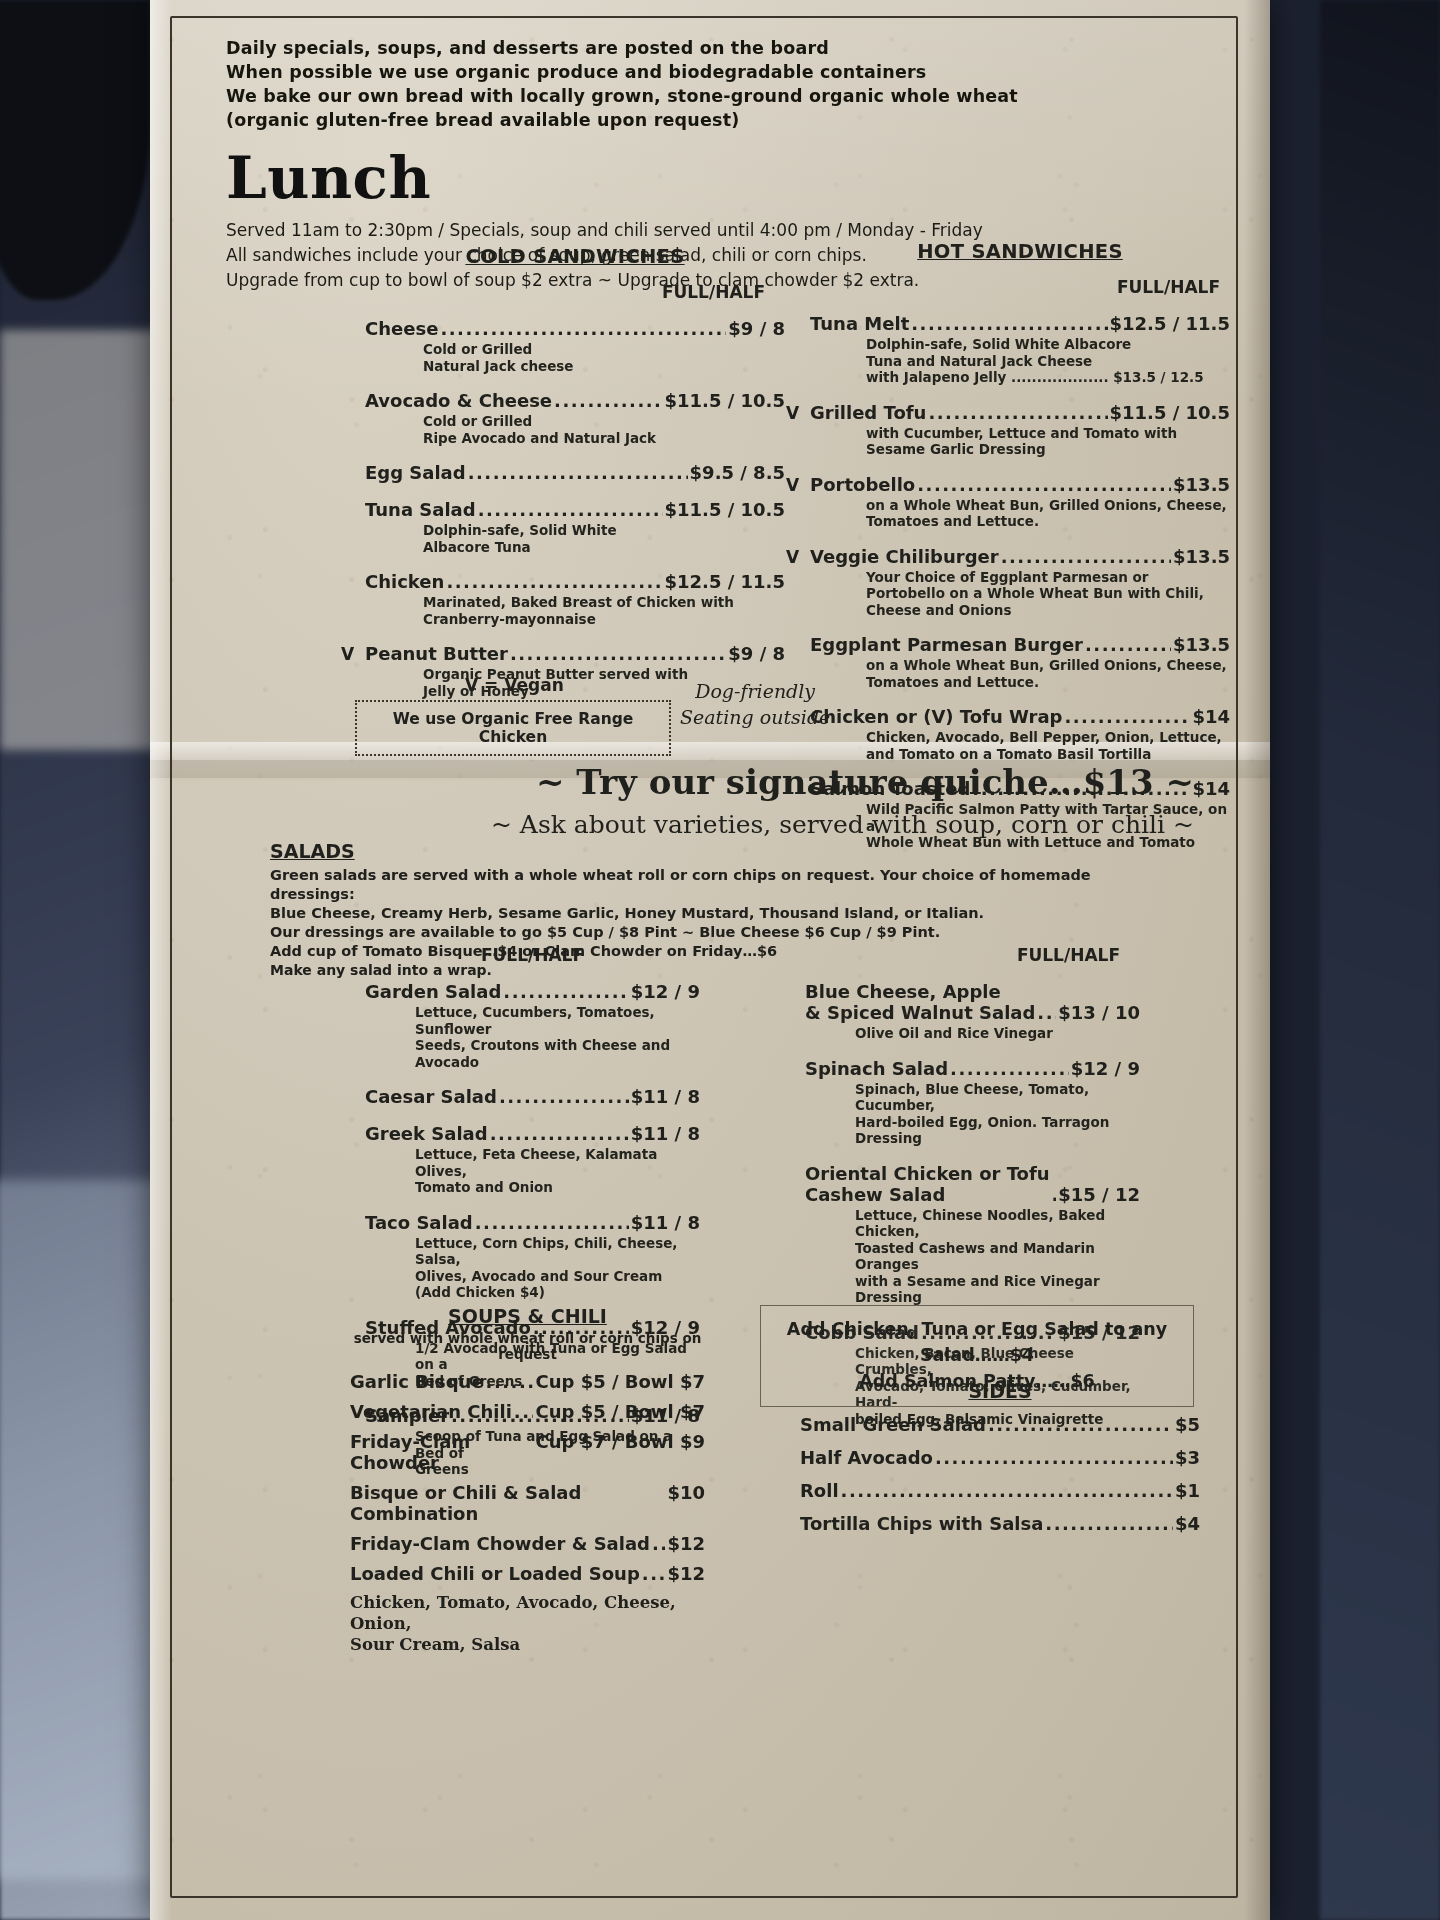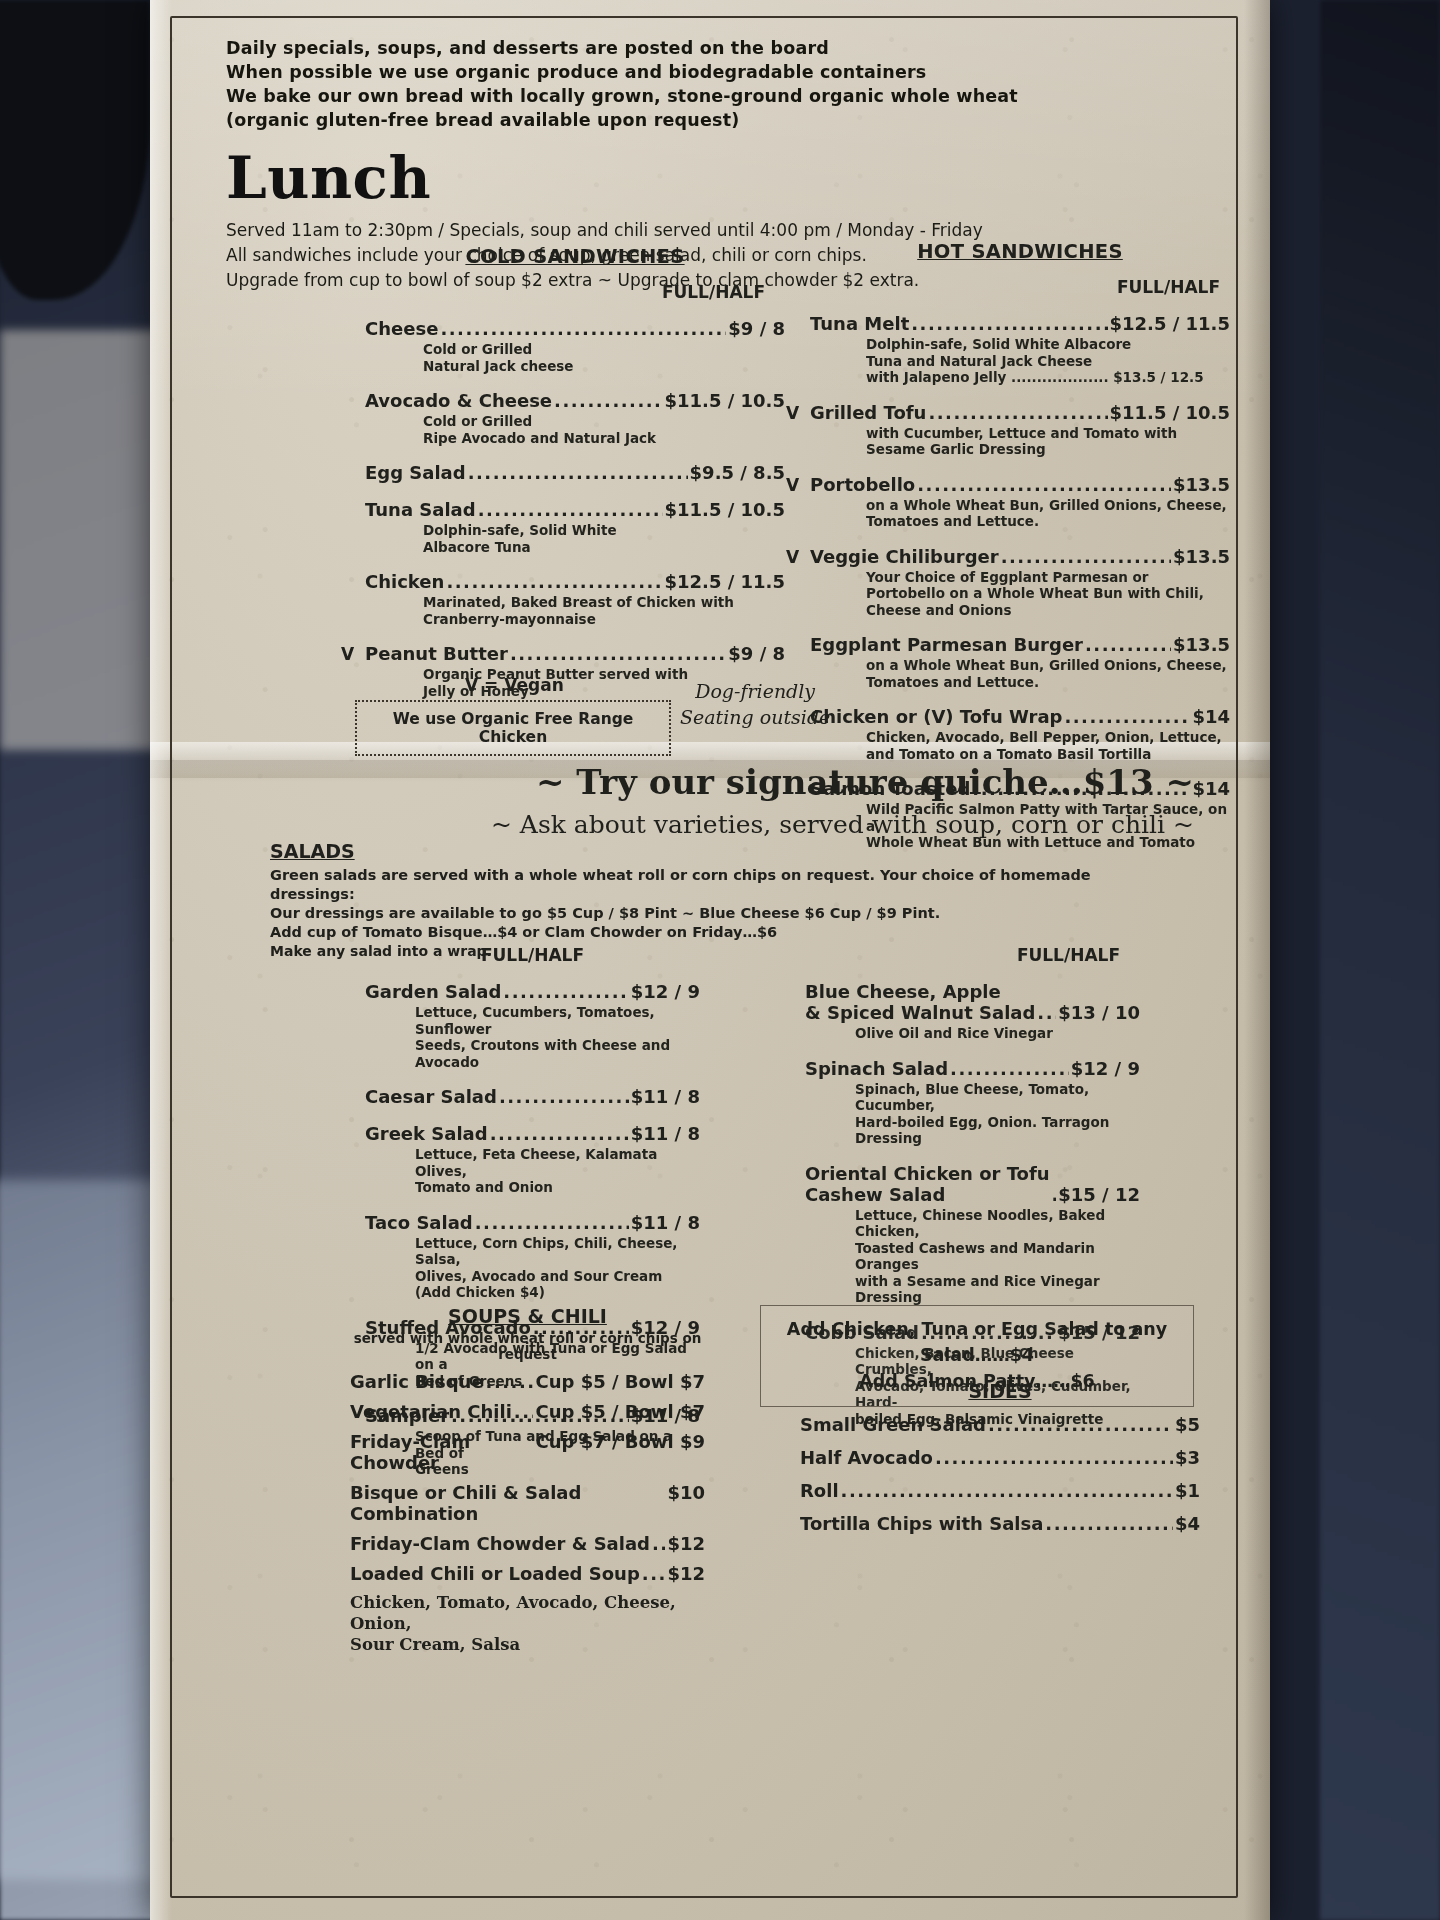--- a/index.html
+++ b/index.html
@@ -294,20 +294,21 @@
     </div>
 
     <div class="quiche">
       <div class="quiche-1">~  Try our signature quiche…$13   ~</div>
       <div class="quiche-2">~  Ask about varieties, served with soup, corn or chili   ~</div>
     </div>
 
     <div class="salads-head">
       <div class="salads-title">SALADS</div>
       <div class="salads-note">Green salads are served with a whole wheat roll or corn chips on request. Your choice of homemade dressings:</div>
+      <div class="salads-note" style="margin-top:0">Blue Cheese, Creamy Herb, Sesame Garlic, Honey Mustard, Thousand Island, or Italian.</div>
       <div class="salads-note" style="margin-top:0">Our dressings are available to go  $5 Cup / $8 Pint  ~   Blue Cheese $6 Cup / $9 Pint.</div>
       <div class="salads-note" style="margin-top:0">Add cup of Tomato Bisque…$4  or  Clam Chowder on Friday…$6</div>
       <div class="salads-note" style="margin-top:0;font-size:14px">Make any salad into a wrap.</div>
     </div>
 
     <div class="sal-left">
       <div class="fullhalf" style="text-align:center;">FULL/HALF</div>
       <div id="sal-left-items">
           <div class="item">
             <div class="item-row">

